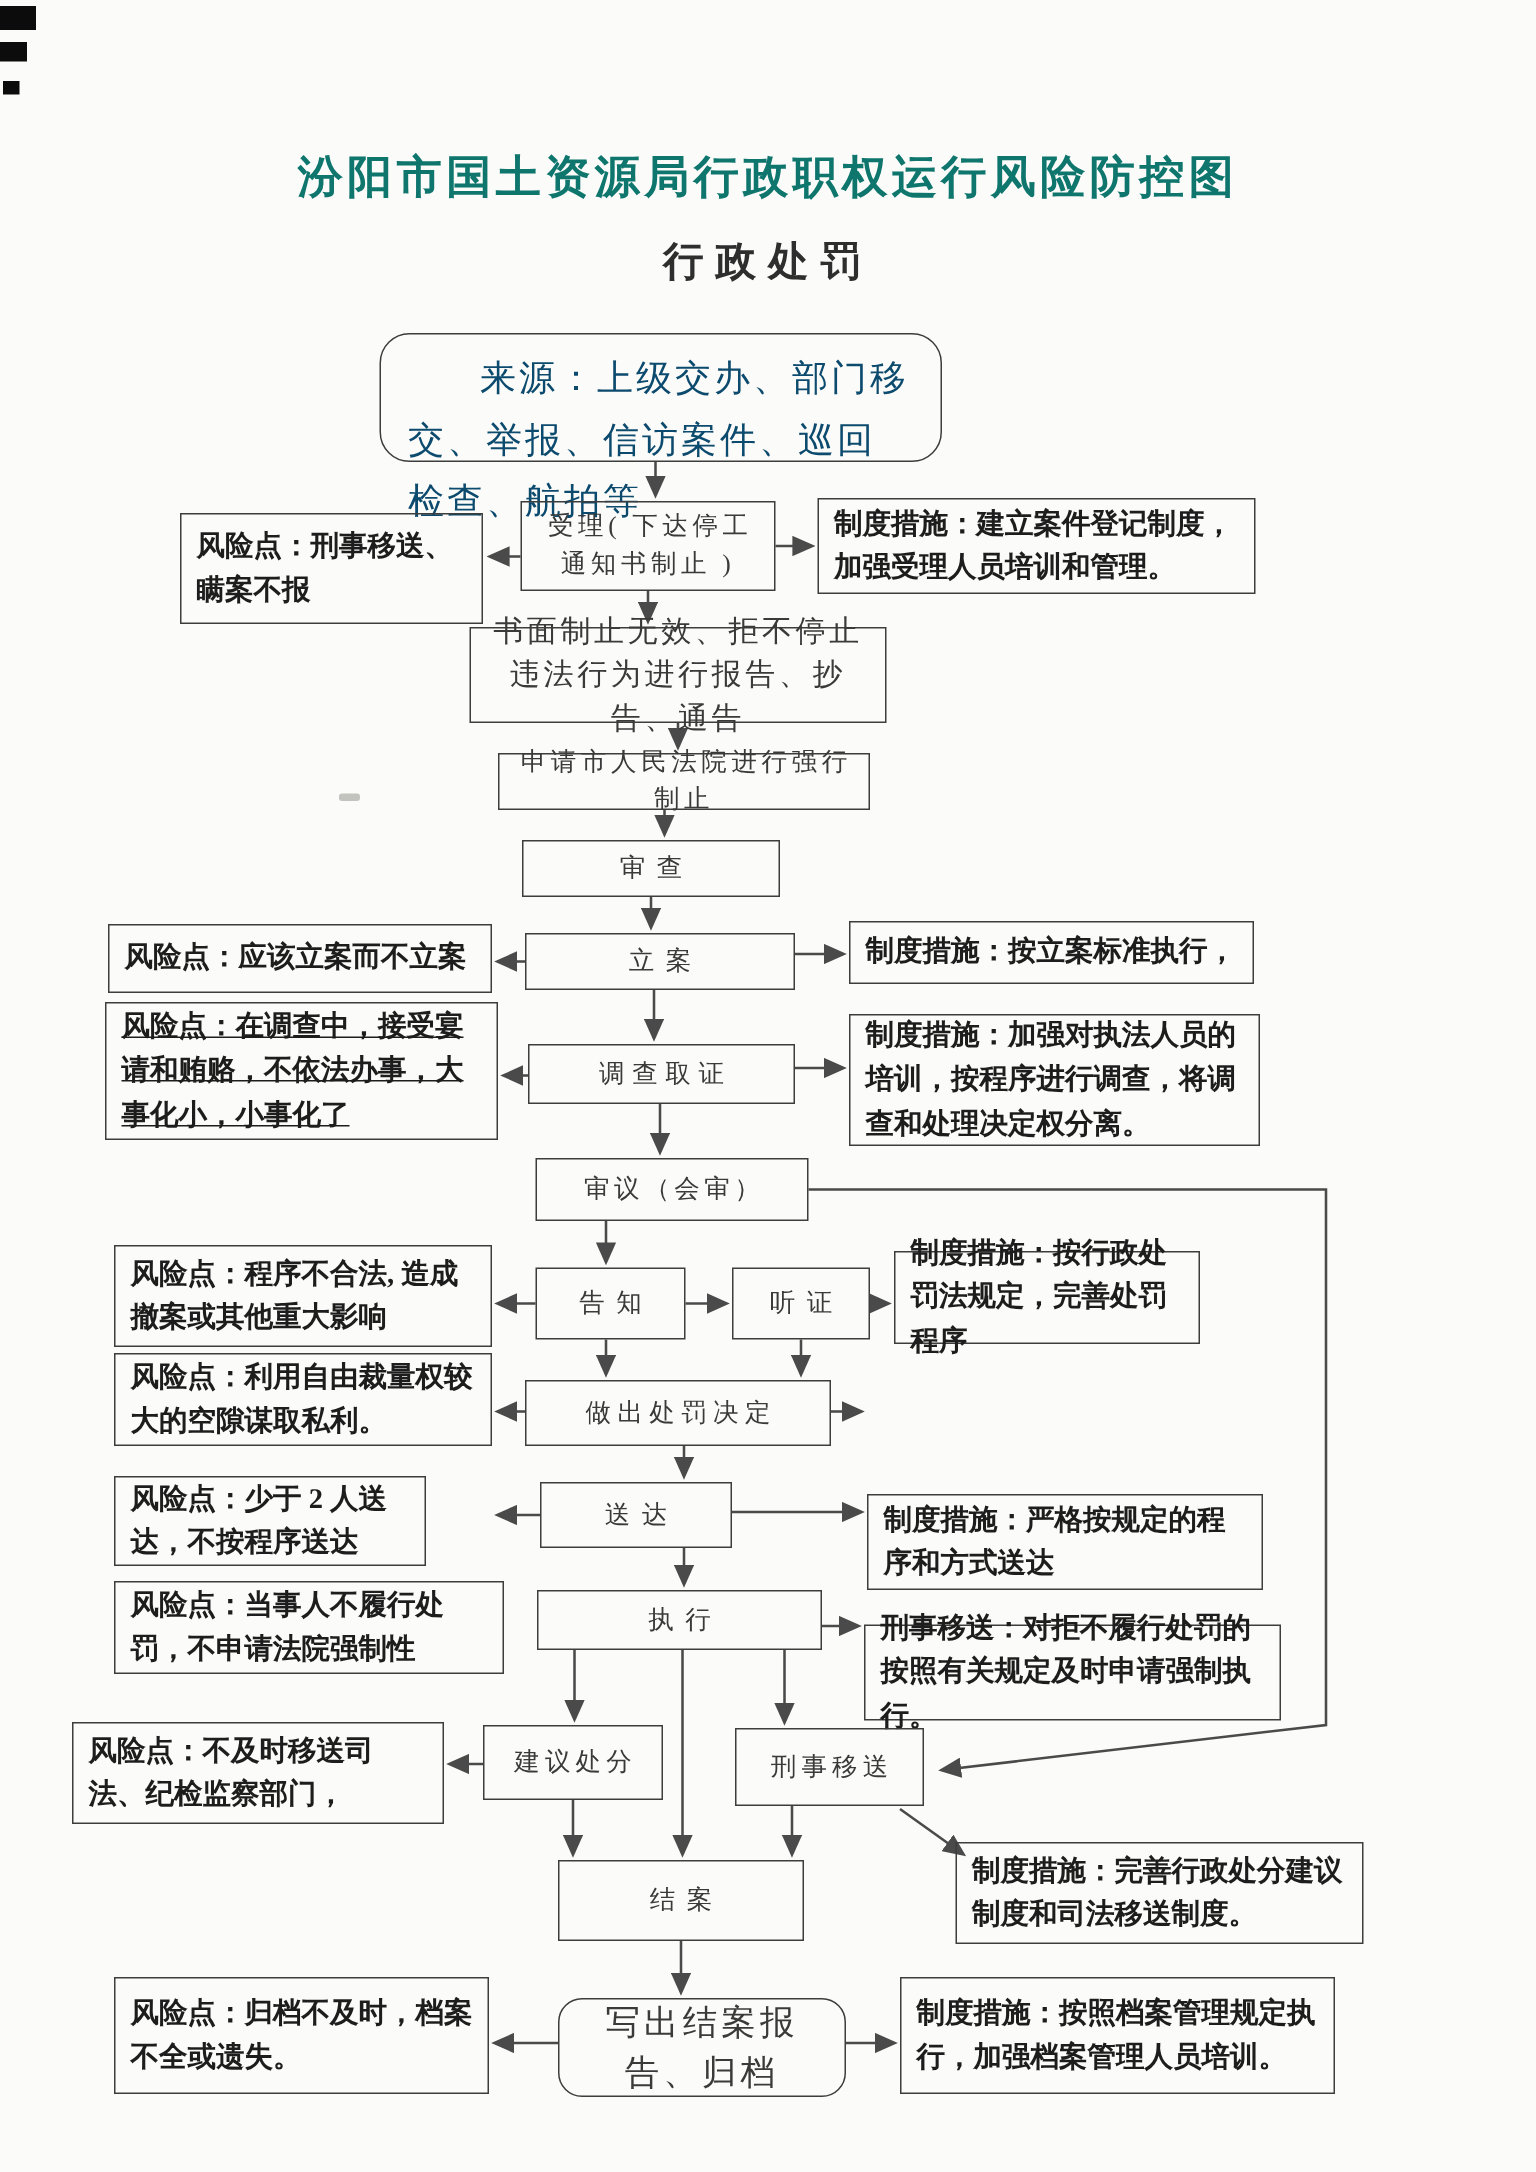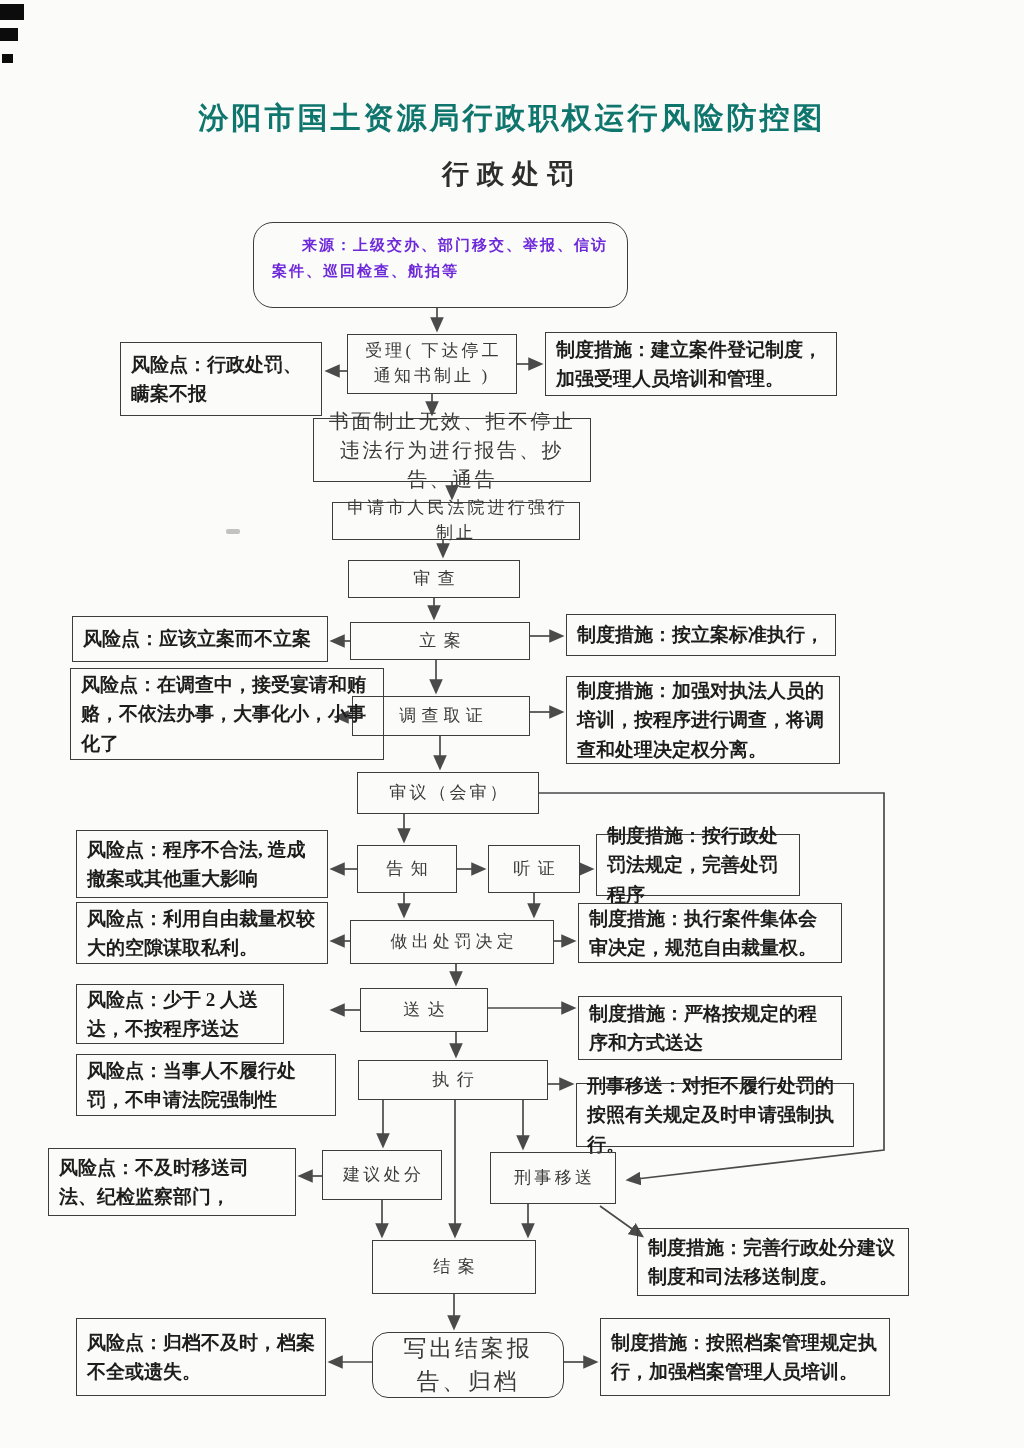--- a/index.html
+++ b/index.html
@@ -40,21 +40,21 @@
   .node.multiline{letter-spacing:0.12em;text-indent:0;font-size:20px;}
   .rounded{border-radius:20px;}
   .rounded-sm{border-radius:16px;}
   .label{
     font-size:19px;font-weight:700;color:#1d1d1d;
     line-height:1.55;
     padding:4px 10px;
     display:flex;align-items:center;
   }
   .source-text{
-    font-size:15px;font-weight:700;color:#6d28d9;
+    font-size:24px;font-weight:400;color:#0c4a6e;
     line-height:1.7;padding:10px 18px 4px 18px;
     text-indent:2em;letter-spacing:2px;
   }
   .artifact{position:absolute;background:#0c0c0c;}
   .smudge{position:absolute;background:#c2c2be;border-radius:2px;}
   svg.wires{position:absolute;left:0;top:0;}
 </style>
 </head>
 <body>
 
@@ -113,47 +113,46 @@
       <line x1="372" y1="1362" x2="330" y2="1362" marker-end="url(#ah)"></line>
       <line x1="564" y1="1362" x2="596" y2="1362" marker-end="url(#ah)"></line>
     </g>
   </svg>
 
   <div class="box rounded" style="left:253px;top:222px;width:375px;height:86px;">
     <div class="source-text">来源：上级交办、部门移交、举报、信访案件、巡回检查、航拍等</div>
   </div>
 
   <div class="box node wide" style="left:347px;top:334px;width:170px;height:60px;">受理( 下达停工通知书制止 )</div>
-  <div class="box label" style="left:120px;top:342px;width:202px;height:74px;">风险点：行政处罚、瞒案不报</div>
+  <div class="box label" style="left:120px;top:342px;width:202px;height:74px;">风险点：刑事移送、瞒案不报</div>
   <div class="box label" style="left:545px;top:332px;width:292px;height:64px;">制度措施：建立案件登记制度，加强受理人员培训和管理。</div>
 
   <div class="box node multiline" style="left:313px;top:418px;width:278px;height:64px;">书面制止无效、拒不停止违法行为进行报告、抄告、通告</div>
 
   <div class="box node wide" style="left:332px;top:502px;width:248px;height:38px;">申请市人民法院进行强行制止</div>
 
   <div class="box node" style="left:348px;top:560px;width:172px;height:38px;">审查</div>
 
   <div class="box node" style="left:350px;top:622px;width:180px;height:38px;">立案</div>
   <div class="box label" style="left:72px;top:616px;width:256px;height:46px;">风险点：应该立案而不立案</div>
   <div class="box label" style="left:566px;top:614px;width:270px;height:42px;">制度措施：按立案标准执行，</div>
 
   <div class="box node" style="left:352px;top:696px;width:178px;height:40px;letter-spacing:0.3em;text-indent:0.3em;">调查取证</div>
-  <div class="box label" style="left:70px;top:668px;width:314px;height:92px;">风险点：在调查中，接受宴请和贿赂，不依法办事，大事化小，小事化了</div>
+  <div class="box label" style="left:70px;top:668px;width:262px;height:92px;text-decoration:underline;">风险点：在调查中，接受宴请和贿赂，不依法办事，大事化小，小事化了</div>
   <div class="box label" style="left:566px;top:676px;width:274px;height:88px;">制度措施：加强对执法人员的培训，按程序进行调查，将调查和处理决定权分离。</div>
 
   <div class="box node wide" style="left:357px;top:772px;width:182px;height:42px;">审议（会审）</div>
 
   <div class="box node" style="left:357px;top:845px;width:100px;height:48px;">告知</div>
   <div class="box node" style="left:488px;top:845px;width:92px;height:48px;">听证</div>
   <div class="box label" style="left:76px;top:830px;width:252px;height:68px;padding-left:10px;">风险点：程序不合法, 造成撤案或其他重大影响</div>
   <div class="box label" style="left:596px;top:834px;width:204px;height:62px;">制度措施：按行政处罚法规定，完善处罚程序</div>
 
   <div class="box node" style="left:350px;top:920px;width:204px;height:44px;letter-spacing:0.25em;text-indent:0.25em;">做出处罚决定</div>
   <div class="box label" style="left:76px;top:902px;width:252px;height:62px;">风险点：利用自由裁量权较大的空隙谋取私利。</div>
-  <div class="box label" style="left:578px;top:903px;width:264px;height:60px;">制度措施：执行案件集体会审决定，规范自由裁量权。</div>
 
   <div class="box node" style="left:360px;top:988px;width:128px;height:44px;">送达</div>
   <div class="box label" style="left:76px;top:984px;width:208px;height:60px;">风险点：少于 2 人送达，不按程序送达</div>
   <div class="box label" style="left:578px;top:996px;width:264px;height:64px;">制度措施：严格按规定的程序和方式送达</div>
 
   <div class="box node" style="left:358px;top:1060px;width:190px;height:40px;">执行</div>
   <div class="box label" style="left:76px;top:1054px;width:260px;height:62px;">风险点：当事人不履行处罚，不申请法院强制性</div>
   <div class="box label" style="left:576px;top:1083px;width:278px;height:64px;">刑事移送：对拒不履行处罚的按照有关规定及时申请强制执行。</div>
 
   <div class="box node" style="left:322px;top:1150px;width:120px;height:50px;letter-spacing:0.2em;text-indent:0.2em;">建议处分</div>

